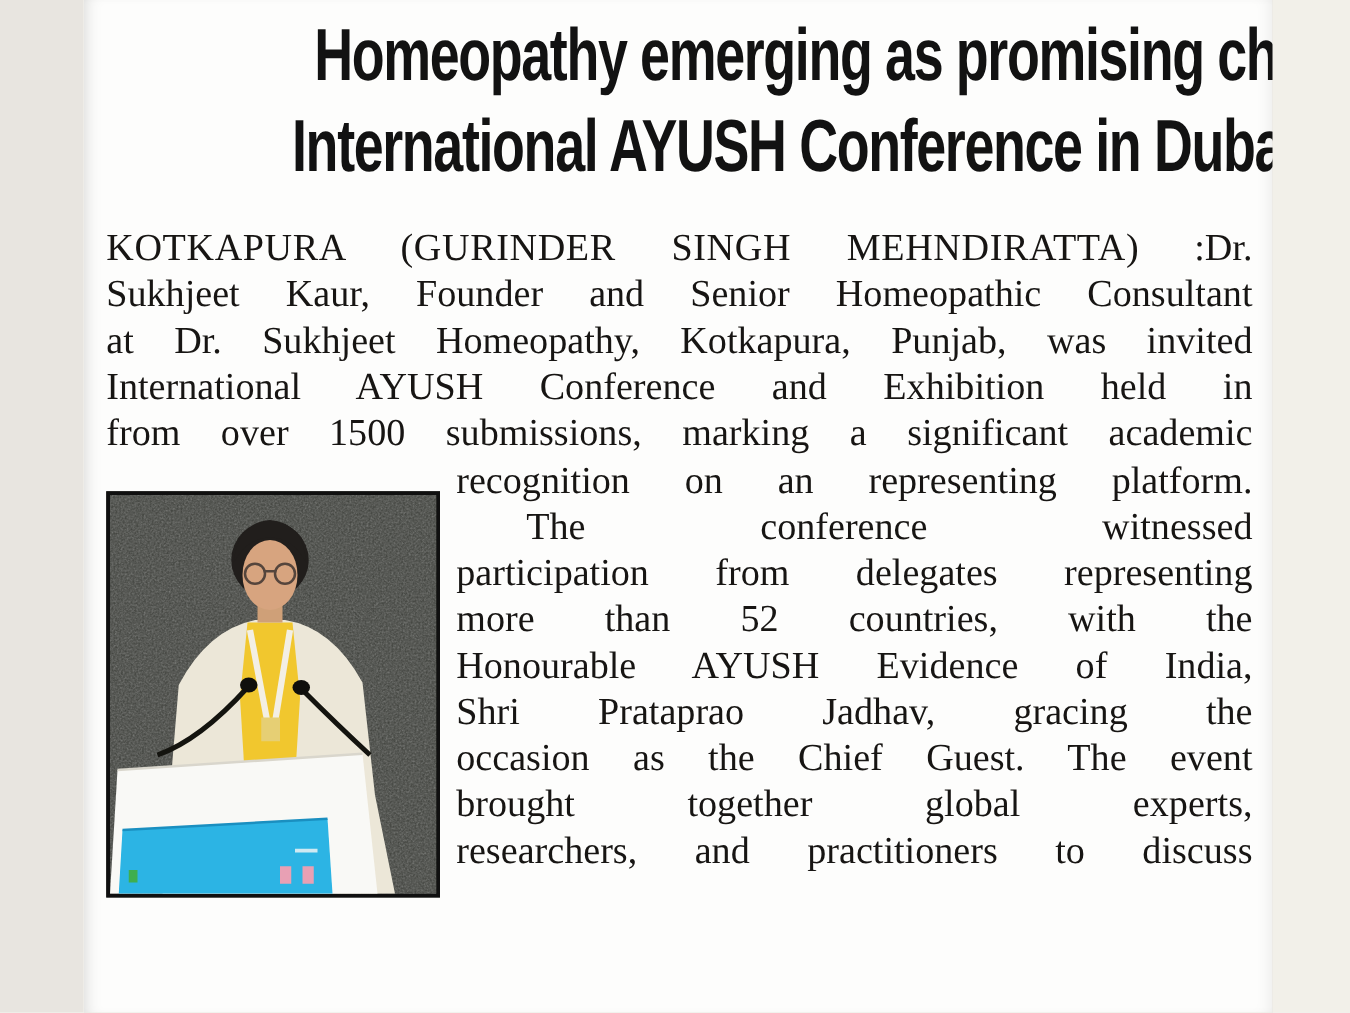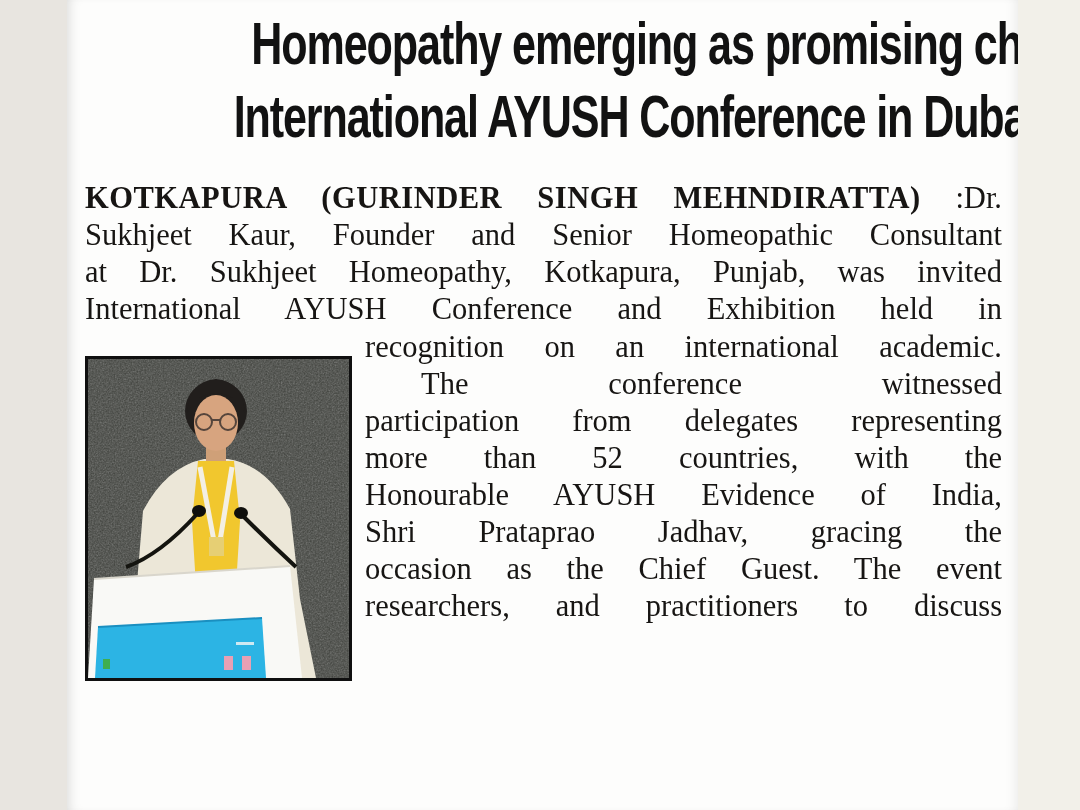--- a/index.html
+++ b/index.html
@@ -26,21 +26,21 @@
     font-weight:800; font-size:59px; letter-spacing:-1.5px;
     color:#121212;
   }
 
   
   .copy { margin-top:22px; color:#171513; font-size:30.5px; }
   .jline {
     text-align:justify; text-align-last:justify;
     line-height:37px; white-space:normal;
   }
-  .dateline-bold { font-weight:bold; letter-spacing:.5px; }
+  .dateline-bold { font-weight:normal; letter-spacing:.5px; }
 
   .wrap-row { display:flex; margin-top:1px; }
   .photo-fig {
     flex:0 0 267px; width:267px; height:325px;
     margin-top:27px;
     border:3px solid #101010; background:#3e403b;
   }
   .photo-fig svg { display:block; width:100%; height:100%; }
   .col-right { flex:1; margin-left:13px; }
   .indent-first { text-indent:56px; }
@@ -61,20 +61,21 @@
     <div class="copy">
 
       <div class="jline">
         <span class="dateline-bold">KOTKAPURA (GURINDER SINGH MEHNDIRATTA)</span>
         <span>:Dr.</span>
       </div>
 
       <div class="jline">Sukhjeet Kaur, Founder and Senior Homeopathic Consultant</div>
       <div class="jline">at Dr. Sukhjeet Homeopathy, Kotkapura, Punjab, was invited</div>
       <div class="jline">International AYUSH Conference and Exhibition held in</div>
+      <div class="jline">from over 1500 submissions, marking a significant academic</div>
 
       <div class="wrap-row">
 
         <div class="photo-fig" role="img" aria-label="Woman in cream blazer and yellow top with glasses speaking at a white podium with two microphones and a blue screen panel">
           <svg viewBox="0 0 261 319" preserveAspectRatio="none" aria-hidden="true">
             <defs>
               <filter id="speck" x="0" y="0" width="100%" height="100%">
                 <feTurbulence type="fractalNoise" baseFrequency="0.65" numOctaves="2" stitchTiles="stitch"></feTurbulence>
                 <feColorMatrix type="saturate" values="0"></feColorMatrix>
               </filter>
@@ -125,27 +126,28 @@
               <path d="M10 268 L174 259" stroke="#1a8fc0" stroke-width="2" fill="none"></path>
               <rect x="148" y="283" width="18" height="3" fill="#cfe9f2"></rect>
               <rect x="15" y="300" width="7" height="10" fill="#3fae4e"></rect>
               <rect x="136" y="297" width="9" height="14" fill="#e8a0b4"></rect>
               <rect x="154" y="297" width="9" height="14" fill="#e8a0b4"></rect>
             </g>
           </svg>
         </div>
 
         <div class="col-right">
-          <div class="jline">recognition on an international academic.</div>
+          <div class="jline">recognition on an representing platform.</div>
           <div class="jline indent-first">The conference witnessed</div>
           <div class="jline">participation from delegates representing</div>
           <div class="jline">more than 52 countries, with the</div>
           <div class="jline">Honourable AYUSH Evidence of India,</div>
           <div class="jline">Shri Prataprao Jadhav, gracing the</div>
           <div class="jline">occasion as the Chief Guest. The event</div>
+          <div class="jline">brought together global experts,</div>
           <div class="jline">researchers, and practitioners to discuss</div>
         </div>
       </div>
 
     </div>
   </div>
 
   <div class="margin-r"></div>
 </div>
 

